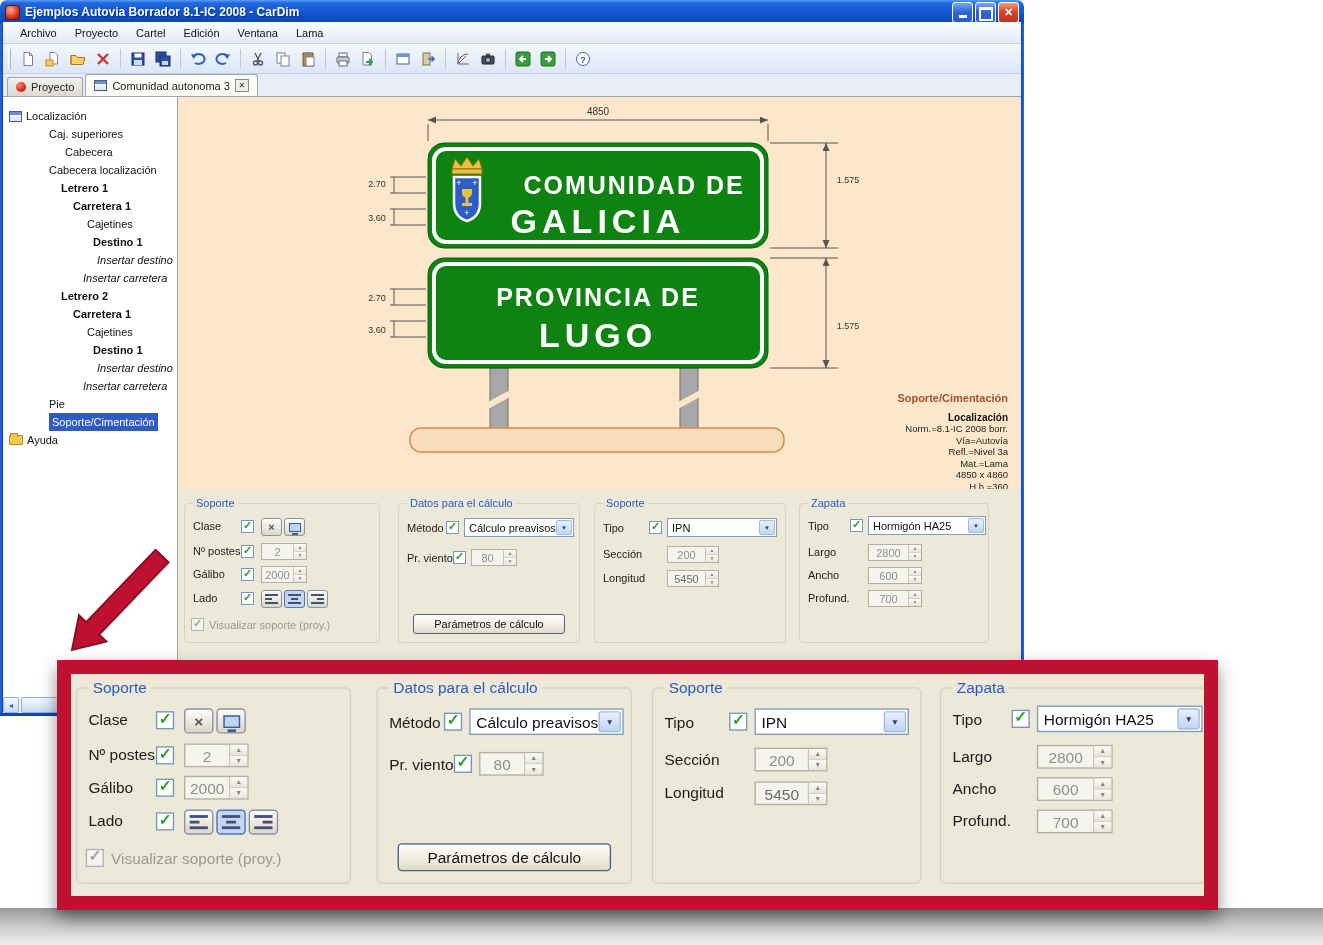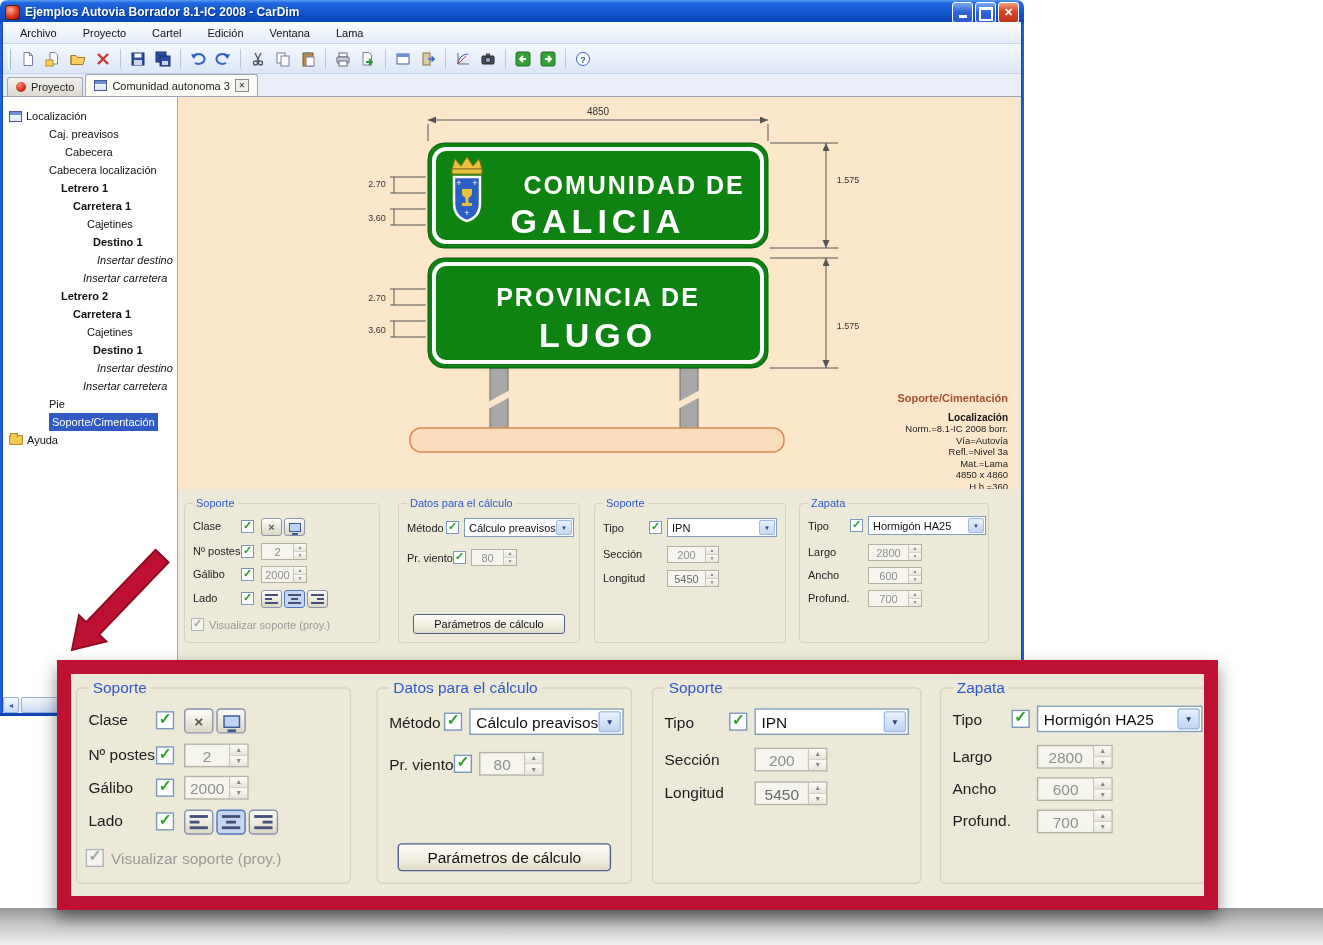--- a/index.html
+++ b/index.html
@@ -31,21 +31,21 @@
   .wbtn { width:21px; height:21px; border-radius:3px; border:1px solid #fff; position:relative; }
   .wb-min,.wb-max { background:linear-gradient(#7AA7F0,#2E63D8 50%,#2A5BD0); }
   .wb-close { background:linear-gradient(#F0A086,#D8442A 45%,#C03318); }
   .wb-min::after { content:""; display:block; width:8px; height:3px; background:#fff; margin:12px auto 0; }
   .wb-max::after { content:""; display:block; width:10px; height:9px; border:2px solid #fff; border-top-width:3px; margin:4px auto 0; }
   .wb-close::after { content:"✕"; color:#fff; font-size:11px; font-weight:bold; display:block; text-align:center; line-height:19px; }
 
   .menubar {
     position:absolute; left:3px; top:22px; width:1018px; height:22px;
     background:linear-gradient(#FBFCFE,#E4ECF8); border-bottom:1px solid #C5D2E8;
-    display:flex; align-items:center; padding-left:8px; gap:8px;
+    display:flex; align-items:center; padding-left:8px; gap:0;
   }
   .mitem { font-size:11px; color:#111; padding:2px 9px; }
 
   .toolbar {
     position:absolute; left:3px; top:44px; width:1018px; height:30px;
     background:linear-gradient(#F4F8FE,#DCE6F6); border-bottom:1px solid #C5D2E8;
     display:flex; align-items:center; padding-left:4px; gap:1px;
   }
   .grip { width:3px; height:20px; border-left:1px solid #fff; border-right:1px solid #A8B6CE; margin:0 4px 0 1px; }
   .tbtn { width:24px; height:24px; display:flex; align-items:center; justify-content:center; border-radius:2px; }
@@ -349,21 +349,21 @@
       <span class="tab-x"></span>
     </div>
   </div>
 
   <div class="treepanel">
     <div class="trow" style="margin-left:6px">
         <span class="ic ico-form"></span>
         <span>Localización</span>
       </div>
     <div class="trow" style="margin-left:46px">
-        <span>Caj. preavisos</span>
+        <span>Caj. superiores</span>
       </div>
     <div class="trow" style="margin-left:62px">
         <span>Cabecera</span>
       </div>
     <div class="trow" style="margin-left:46px">
         <span>Cabecera localización</span>
       </div>
     <div class="trow b" style="margin-left:58px">
         <span>Letrero 1</span>
       </div>

